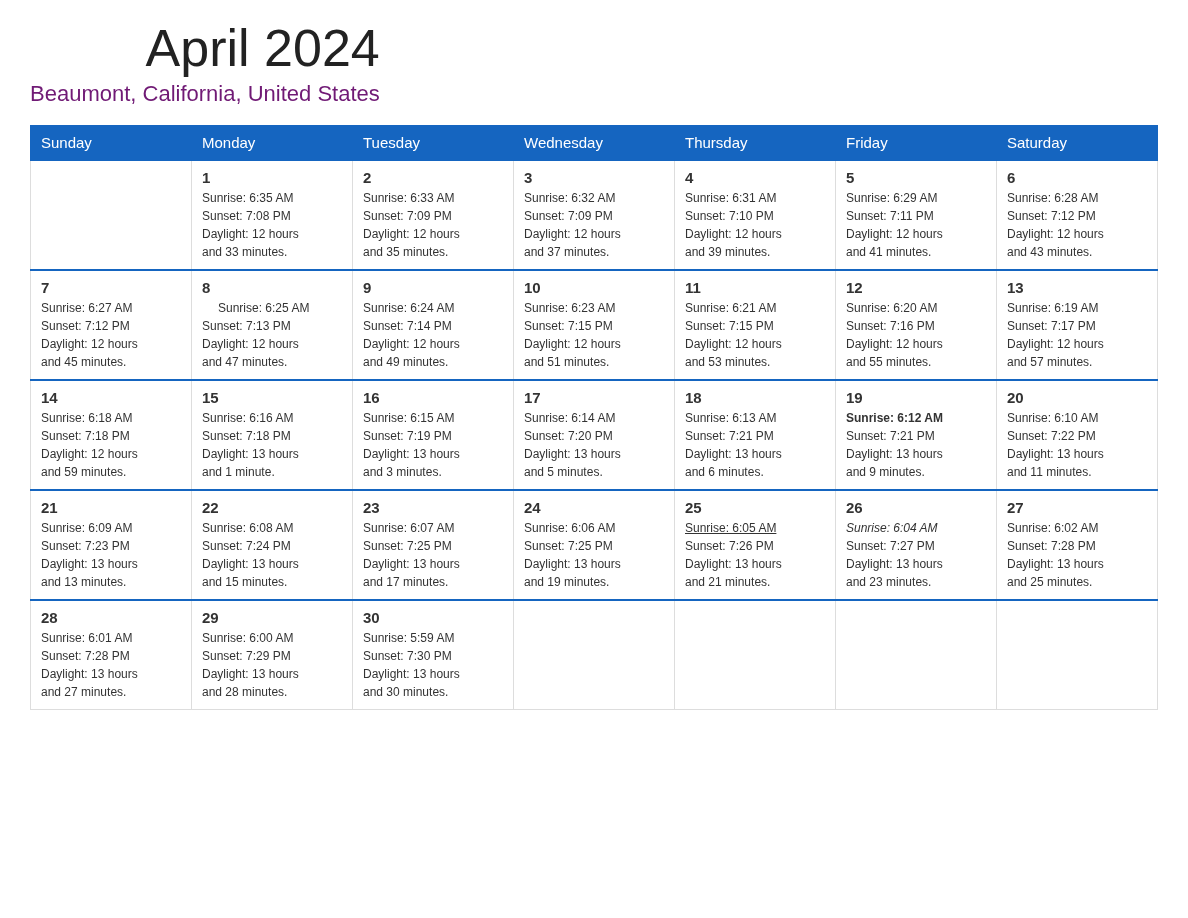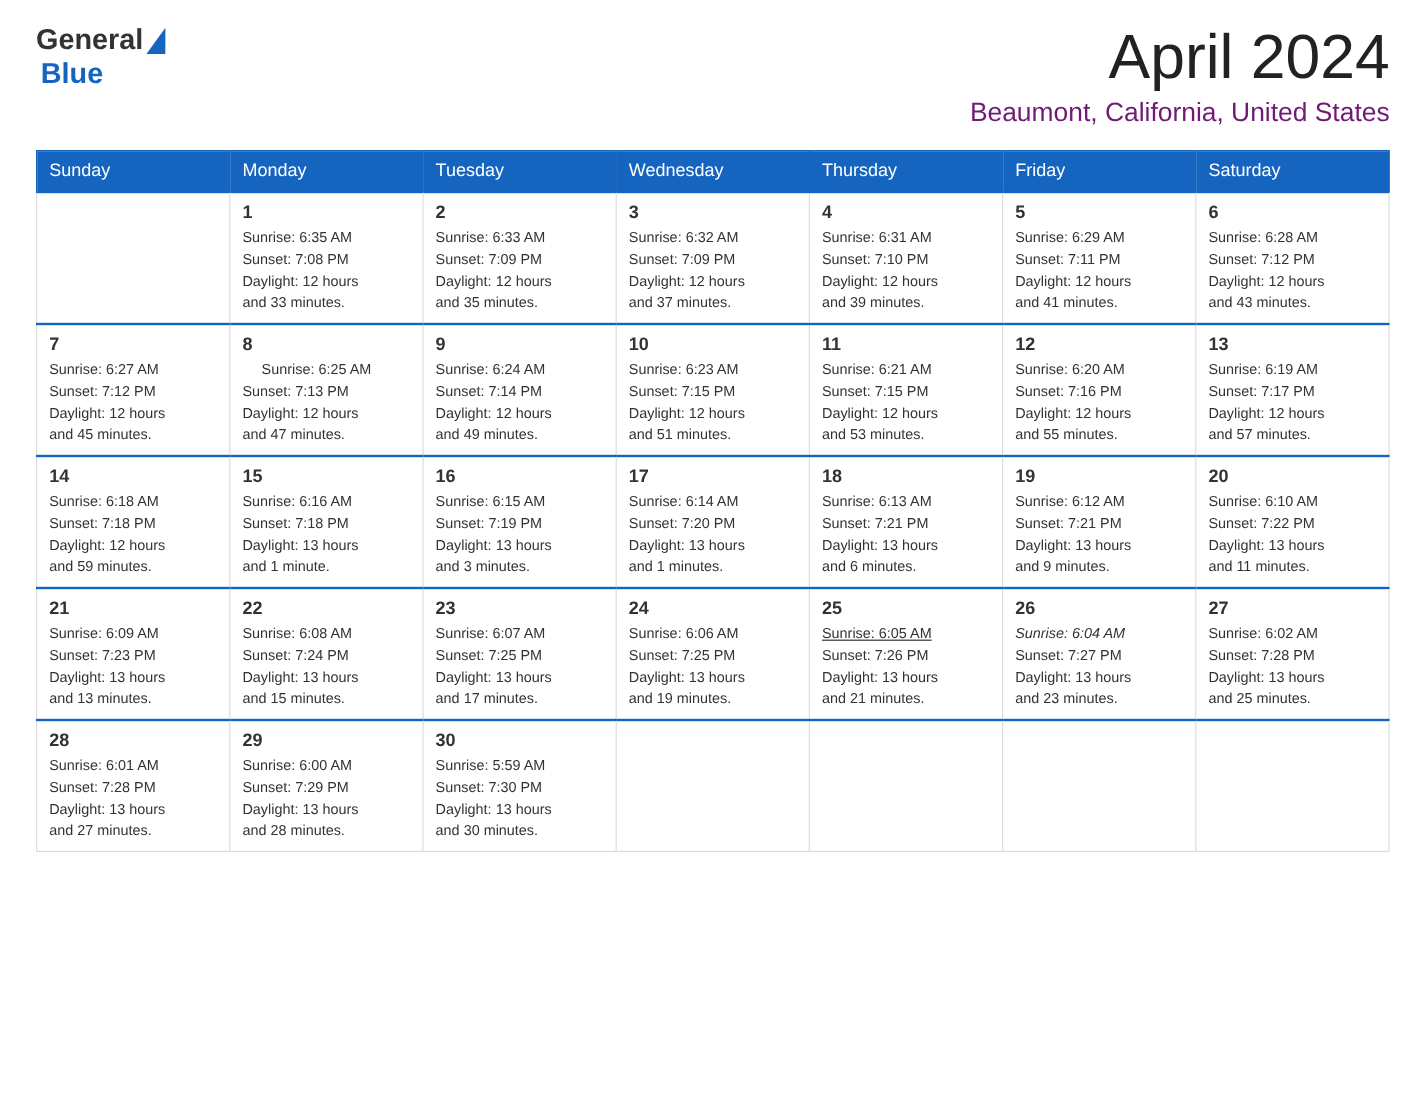--- a/index.html
+++ b/index.html
@@ -82,33 +82,20 @@
       line-height: 1.5;
     }
     .calendar-table td.empty {
       background: #fff;
     }
   </style>
 </head>
 <body>
 
 <div class="header">
-  <div class="logo-wrapper">
-    <div class="logo-row1">
-      <span style="font-size:24px;font-weight:bold;color:#333;font-family:Arial,sans-serif;">General</span>
-      <span style="display:inline-block;margin-left:3px;margin-right:1px;position:relative;top:0px;">
-        <svg width="16" height="22" viewBox="0 0 16 22" style="display:block;">
-          <polygon points="0,22 16,22 16,0" fill="#1565c0"></polygon>
-        </svg>
-      </span>
-    </div>
-    <div class="logo-row2">
-      <span style="font-size:24px;font-weight:bold;color:#1565c0;font-family:Arial,sans-serif;margin-left:2px;">Blue</span>
-    </div>
-  </div>
   <div class="title-section">
     <h1>April 2024</h1>
     <h2>Beaumont, California, United States</h2>
   </div>
 </div>
 
 <table class="calendar-table">
   <thead>
     <tr>
     <th>Sunday</th>
@@ -270,36 +257,36 @@
             <span style="display: block;">Daylight: 13 hours</span>
             <span style="display: block;">and 3 minutes.</span>
           </div>
         </td>
         <td>
           <span class="day-num">17</span>
           <div class="day-info">
             <span style="display: block;">Sunrise: 6:14 AM</span>
             <span style="display: block;">Sunset: 7:20 PM</span>
             <span style="display: block;">Daylight: 13 hours</span>
-            <span style="display: block;">and 1 minutes.</span>
+            <span style="display: block;">and 5 minutes.</span>
           </div>
         </td>
         <td>
           <span class="day-num">18</span>
           <div class="day-info">
             <span style="display: block;">Sunrise: 6:13 AM</span>
             <span style="display: block;">Sunset: 7:21 PM</span>
             <span style="display: block;">Daylight: 13 hours</span>
             <span style="display: block;">and 6 minutes.</span>
           </div>
         </td>
         <td>
           <span class="day-num">19</span>
           <div class="day-info">
-            <span style="display: block;">Sunrise: 6:12 AM</span>
+            <span style="display: block; font-weight: bold;">Sunrise: 6:12 AM</span>
             <span style="display: block;">Sunset: 7:21 PM</span>
             <span style="display: block;">Daylight: 13 hours</span>
             <span style="display: block;">and 9 minutes.</span>
           </div>
         </td>
         <td>
           <span class="day-num">20</span>
           <div class="day-info">
             <span style="display: block;">Sunrise: 6:10 AM</span>
             <span style="display: block;">Sunset: 7:22 PM</span>

